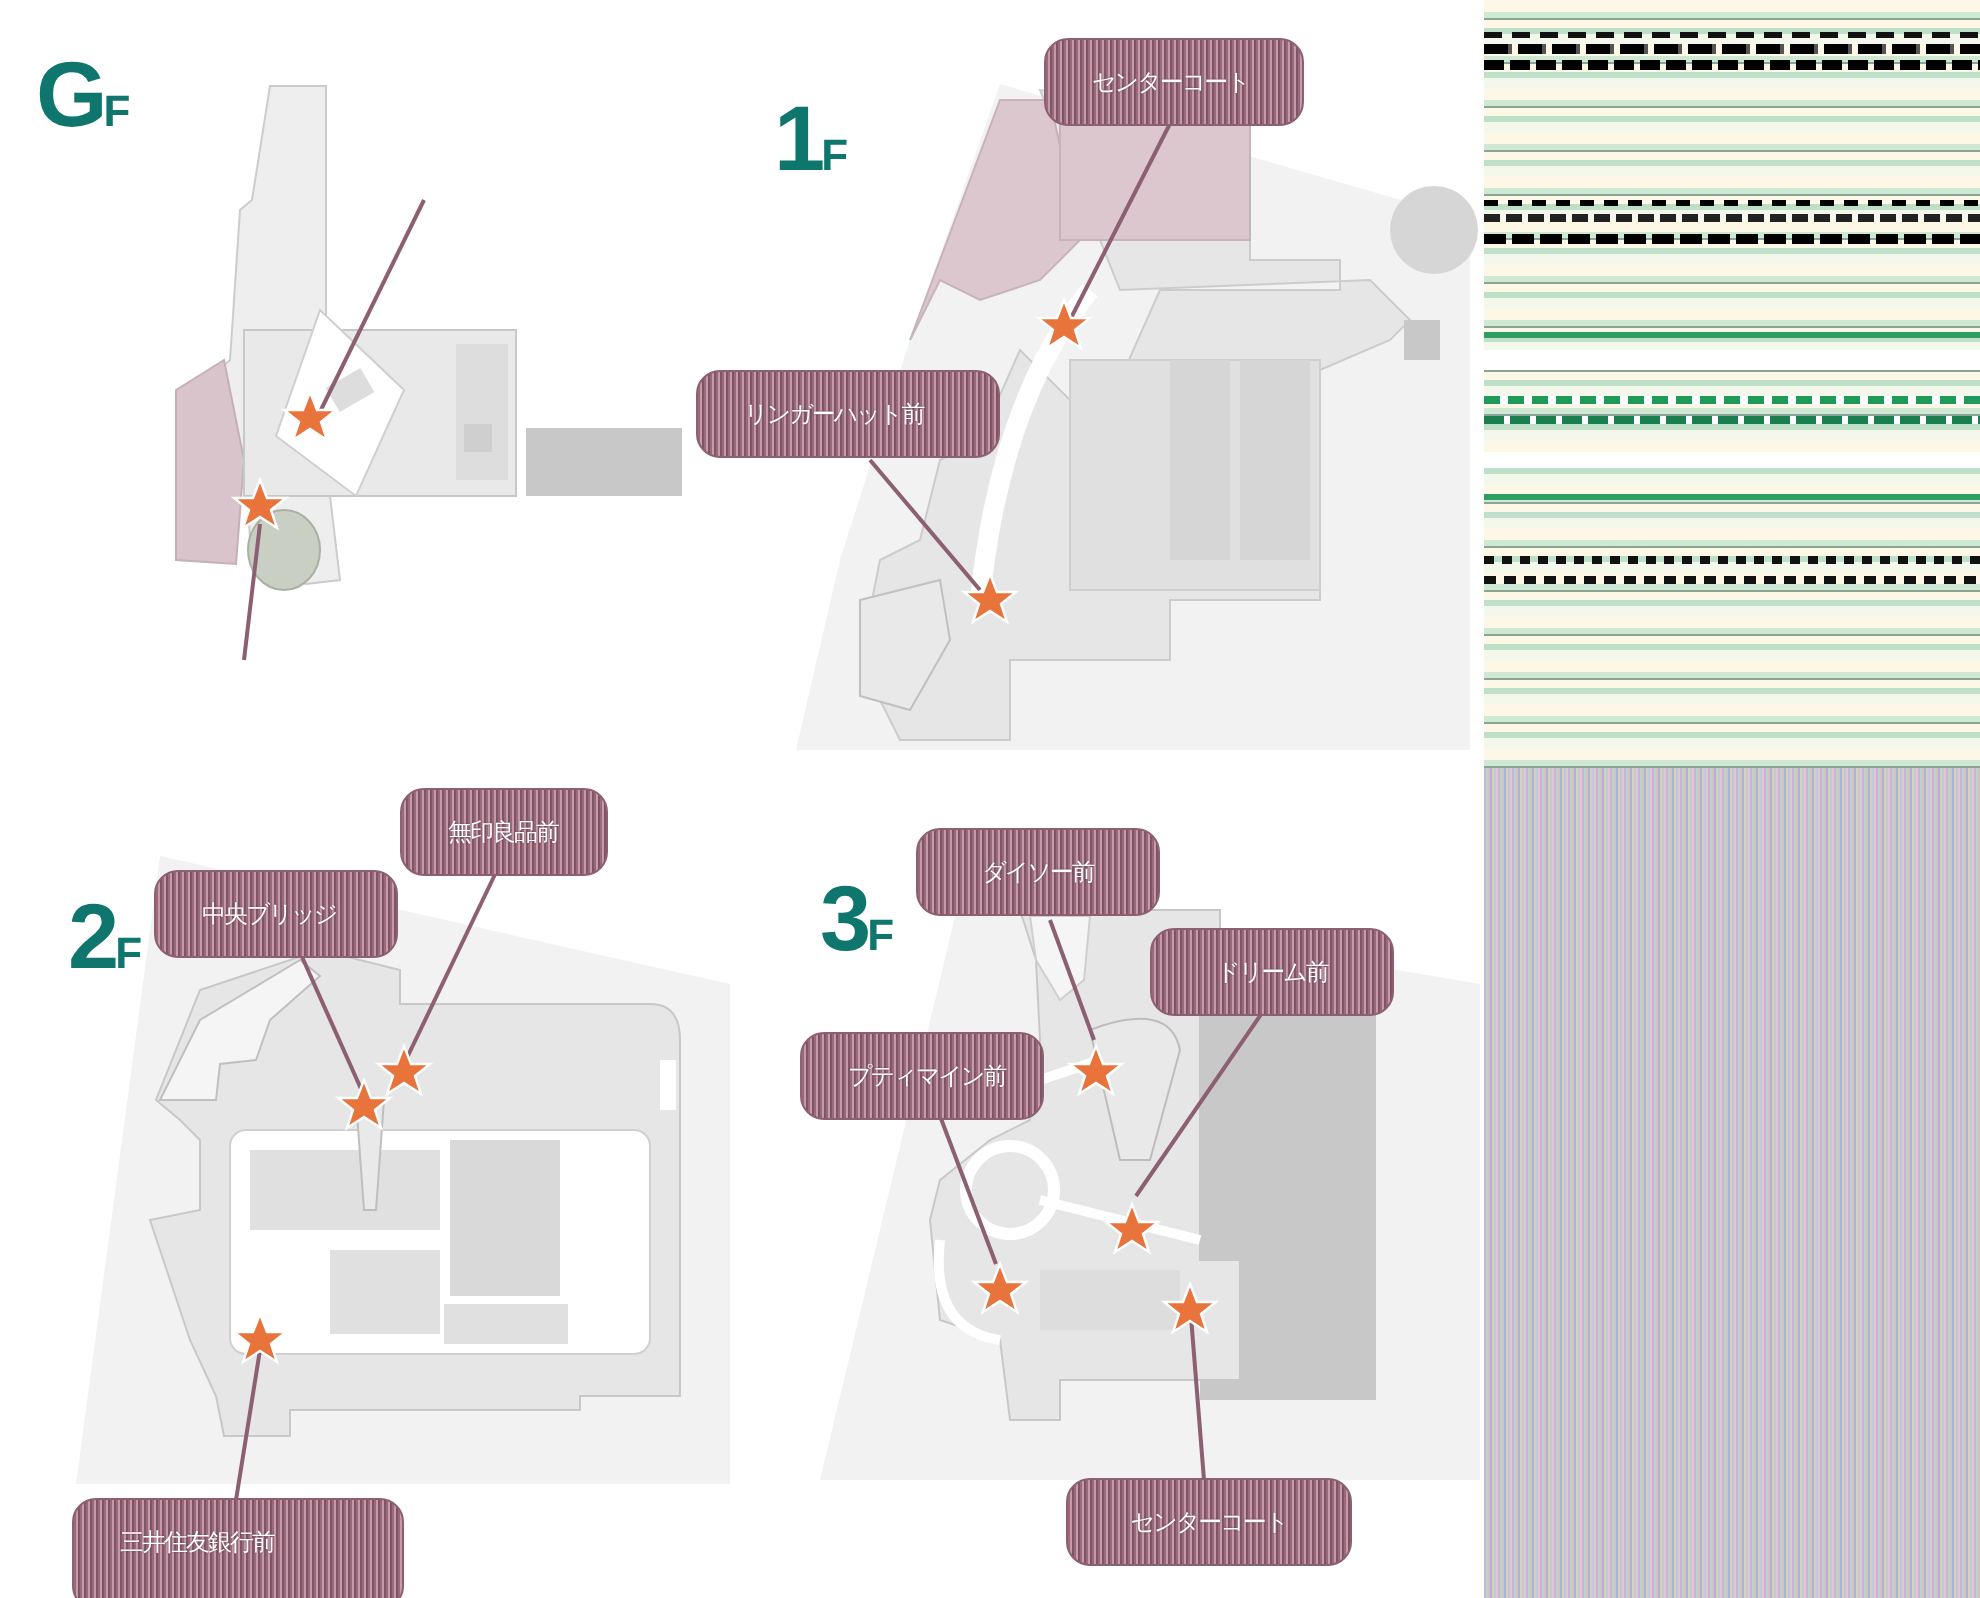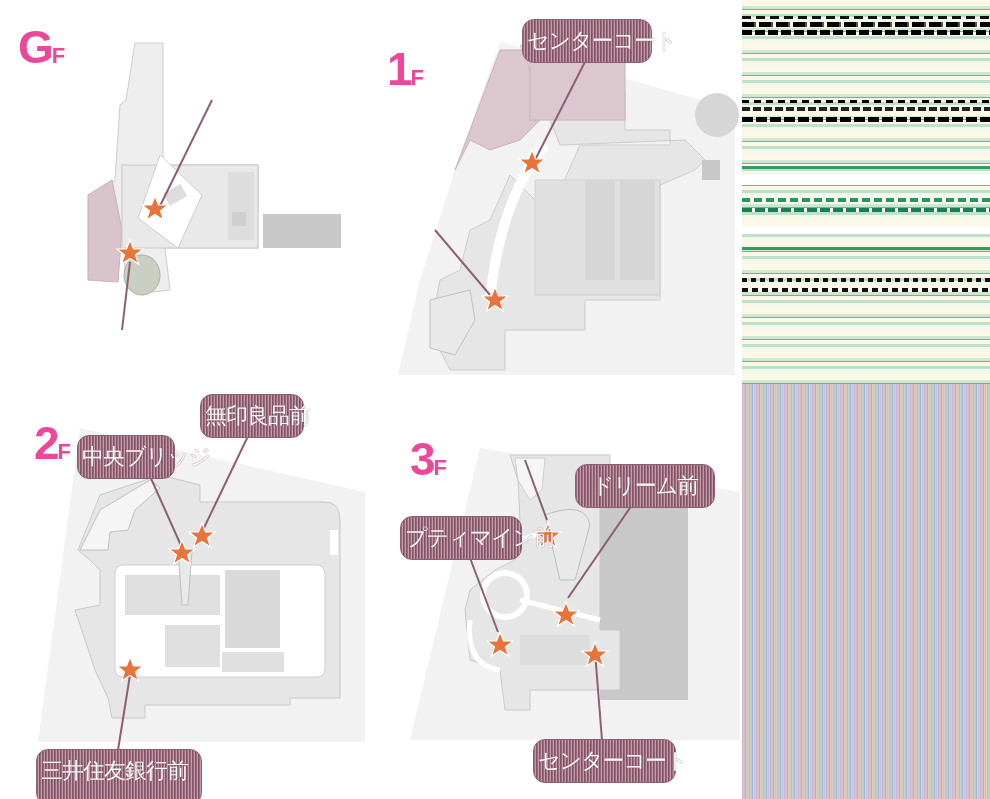--- a/index.html
+++ b/index.html
@@ -1,27 +1,27 @@
 <!DOCTYPE html>
 <html><head>
   <meta charset="utf-8">
   <style>
     html, body { margin: 0; padding: 0; background: #ffffff; }
     body { width: 990px; height: 799px; position: relative; overflow: hidden;
            font-family: "DejaVu Sans", "Liberation Sans", sans-serif; }
     .panel { position: absolute; }
     .floor-map { position: absolute; left: 0; top: 0; }
-    .floor-label { position: absolute; color: #ec4899; font-family: "Liberation Sans", sans-serif;
+    .floor-label { position: absolute; color: #0f766e; font-family: "Liberation Sans", sans-serif;
                    font-weight: bold; line-height: 1; letter-spacing: -2px; }
     .floor-label .big { font-size: 46px; }
     .floor-label .small { font-size: 22px; }
     .callout { position: absolute; height: 38px; border-radius: 12px;
                background: repeating-linear-gradient(90deg, #9a6a7c 0px, #9a6a7c 1px, #c79aa8 1px, #c79aa8 2px, #7e5566 2px, #7e5566 3px);
                border: 1.5px solid #8c6072; box-sizing: border-box;
-               color: #ffffff; font-size: 22px; line-height: 36px; padding: 0 4px;
+               color: #ffffff; font-size: 12px; line-height: 36px; padding: 0 23px;
                white-space: nowrap; text-shadow: 0 0 1px #6a4050; letter-spacing: -1px; }
     .noise-top { position: absolute; left: 742px; top: 0; width: 248px; height: 384px;
                  background:
                    repeating-linear-gradient(180deg,
                      #fdf8e6 0px, #fdf8e6 6px, #cfe8d4 6px, #cfe8d4 9px,
                      #8aa596 9px, #8aa596 10px, #fdf8e6 10px, #fdf8e6 14px,
                      #bfe0c8 14px, #bfe0c8 17px, #f4f7ec 17px, #f4f7ec 22px); }
     .noise-top .band { position: absolute; left: 0; width: 100%; }
     .noise-bottom { position: absolute; left: 742px; top: 384px; width: 248px; height: 415px;
                     background:
@@ -75,20 +75,21 @@
     </g>
     <line x1="250" y1="52" x2="195" y2="160" stroke="#8c6072" stroke-width="2"></line>
     <line x1="95" y1="230" x2="150" y2="295" stroke="#8c6072" stroke-width="2"></line>
     <polygon points="192,150 195.5,159 205,159 197.5,165 200.5,174 192,168.5 183.5,174 186.5,165 179,159 188.5,159" fill="#e8743c" stroke="#ffffff" stroke-width="1.2"></polygon>
     <polygon points="155,287 158.5,296 168,296 160.5,302 163.5,311 155,305.5 146.5,311 149.5,302 142,296 151.5,296" fill="#e8743c" stroke="#ffffff" stroke-width="1.2"></polygon>
   </svg>
   <div class="floor-label" style="left:47px;top:46px;text-align:right;">
     <span class="big">1</span><span class="small">F</span>
   </div>
   <div class="callout" style="left:182px;top:19px;width:130px;height:44px;line-height:42px;">センターコート</div>
+  <div class="callout" style="left:8px;top:185px;width:152px;height:44px;line-height:42px;">リンガーハット前</div>
 </div>
 
 <div class="panel" style="left:0;top:380px;width:370px;height:419px;">
   <svg class="floor-map" width="370" height="419" viewBox="0 0 370 419">
     <polygon points="80,48 365,112 365,362 38,362" fill="#f2f2f2"></polygon>
     <g>
       <path d="M200,105 L200,122 L325,122 Q340,122 340,140 L340,318 L290,318 L290,325 L145,325 L145,338 L112,338 L108,318 L95,290 L75,230 L100,225 L100,190 L90,180 L78,170 L100,115 L160,95 Z" fill="#e6e6e6" stroke="#c8c8c8"></path>
       <path d="M80,170 L100,130 L150,100 L160,108 L135,130 L128,150 L110,152 L108,170 Z" fill="#f5f5f5" stroke="#c0c0c0"></path>
       <rect x="115" y="185" width="210" height="112" rx="8" fill="#ffffff" stroke="#d0d0d0"></rect>
       <rect x="125" y="195" width="95" height="40" fill="#e0e0e0"></rect>
@@ -98,25 +99,25 @@
       <rect x="330" y="150" width="8" height="25" fill="#ffffff"></rect>
       <polygon points="178,170 192,170 188,225 182,225" fill="#e9e9e9" stroke="#bfbfbf"></polygon>
     </g>
     <line x1="145" y1="85" x2="183" y2="170" stroke="#8c6072" stroke-width="2"></line>
     <line x1="250" y1="52" x2="202" y2="152" stroke="#8c6072" stroke-width="2"></line>
     <line x1="130" y1="295" x2="118" y2="370" stroke="#8c6072" stroke-width="2"></line>
     <polygon points="182,160 185.5,169 195,169 187.5,175 190.5,184 182,178.5 173.5,184 176.5,175 169,169 178.5,169" fill="#e8743c" stroke="#ffffff" stroke-width="1.2"></polygon>
     <polygon points="202,143 205.5,152 215,152 207.5,158 210.5,167 202,161.5 193.5,167 196.5,158 189,152 198.5,152" fill="#e8743c" stroke="#ffffff" stroke-width="1.2"></polygon>
     <polygon points="130,277 133.5,286 143,286 135.5,292 138.5,301 130,295.5 121.5,301 124.5,292 117,286 126.5,286" fill="#e8743c" stroke="#ffffff" stroke-width="1.2"></polygon>
   </svg>
-  <div class="floor-label" style="left:34px;top:40px;">
+  <div class="floor-label" style="left:34px;top:65px;">
     <span class="big">2</span><span class="small">F</span>
   </div>
   <div class="callout" style="left:200px;top:14px;width:104px;height:44px;line-height:42px;">無印良品前</div>
-  <div class="callout" style="left:77px;top:55px;width:98px;height:44px;line-height:42px;">中央ブリッジ</div>
+  <div class="callout" style="left:77px;top:55px;width:122px;height:44px;line-height:42px;">中央ブリッジ</div>
   <div class="callout" style="left:36px;top:369px;width:166px;height:56px;line-height:42px;">三井住友銀行前</div>
 </div>
 
 <div class="panel" style="left:370px;top:380px;width:370px;height:419px;text-align:center;">
   <svg class="floor-map" width="370" height="419" viewBox="0 0 370 419">
     <polygon points="110,68 370,112 370,360 40,360" fill="#f2f2f2"></polygon>
     <g>
       <rect x="230" y="120" width="88" height="200" fill="#c8c8c8"></rect>
       <path d="M140,75 L240,75 L240,110 L230,120 L230,250 L250,250 L250,310 L160,310 L160,330 L135,330 L130,290 L100,280 L95,230 L100,210 L125,190 L145,180 L150,140 L148,100 Z" fill="#e6e6e6" stroke="#c8c8c8"></path>
       <path d="M145,78 L175,78 L172,110 L160,120 L148,100 Z" fill="#f5f5f5" stroke="#cfcfcf"></path>
@@ -131,21 +132,22 @@
     <line x1="100" y1="178" x2="128" y2="252" stroke="#8c6072" stroke-width="2"></line>
     <line x1="232" y1="360" x2="225" y2="272" stroke="#8c6072" stroke-width="2"></line>
     <polygon points="178,143 181.5,152 191,152 183.5,158 186.5,167 178,161.5 169.5,167 172.5,158 165,152 174.5,152" fill="#e8743c" stroke="#ffffff" stroke-width="1.2"></polygon>
     <polygon points="196,222 199.5,231 209,231 201.5,237 204.5,246 196,240.5 187.5,246 190.5,237 183,231 192.5,231" fill="#e8743c" stroke="#ffffff" stroke-width="1.2"></polygon>
     <polygon points="130,252 133.5,261 143,261 135.5,267 138.5,276 130,270.5 121.5,276 124.5,267 117,261 126.5,261" fill="#e8743c" stroke="#ffffff" stroke-width="1.2"></polygon>
     <polygon points="225,262 228.5,271 238,271 230.5,277 233.5,286 225,280.5 216.5,286 219.5,277 212,271 221.5,271" fill="#e8743c" stroke="#ffffff" stroke-width="1.2"></polygon>
   </svg>
   <div class="floor-label" style="left:40px;top:56px;">
     <span class="big">3</span><span class="small">F</span>
   </div>
-  <div class="callout" style="left:205px;top:84px;width:140px;height:44px;line-height:42px;">ドリーム前</div>
+  <div class="callout" style="left:88px;top:34px;width:122px;height:44px;line-height:42px;">ダイソー前</div>
+  <div class="callout" style="left:205px;top:84px;width:122px;height:44px;line-height:42px;">ドリーム前</div>
   <div class="callout" style="left:30px;top:136px;width:122px;height:44px;line-height:42px;">プティマイン前</div>
   <div class="callout" style="left:163px;top:359px;width:143px;height:44px;line-height:42px;">センターコート</div>
 </div>
 
 <div class="noise-top">
   <div class="band" style="top:16px;height:3px;background:repeating-linear-gradient(90deg,#111 0 9px,transparent 9px 14px);"></div>
   <div class="band" style="top:22px;height:5px;background:repeating-linear-gradient(90deg,#000 0 12px,#555 12px 14px,transparent 14px 17px);"></div>
   <div class="band" style="top:30px;height:5px;background:repeating-linear-gradient(90deg,#000 0 10px,transparent 10px 13px);"></div>
   <div class="band" style="top:100px;height:3px;background:repeating-linear-gradient(90deg,#000 0 7px,transparent 7px 12px);"></div>
   <div class="band" style="top:107px;height:4px;background:repeating-linear-gradient(90deg,#222 0 8px,transparent 8px 11px);"></div>

